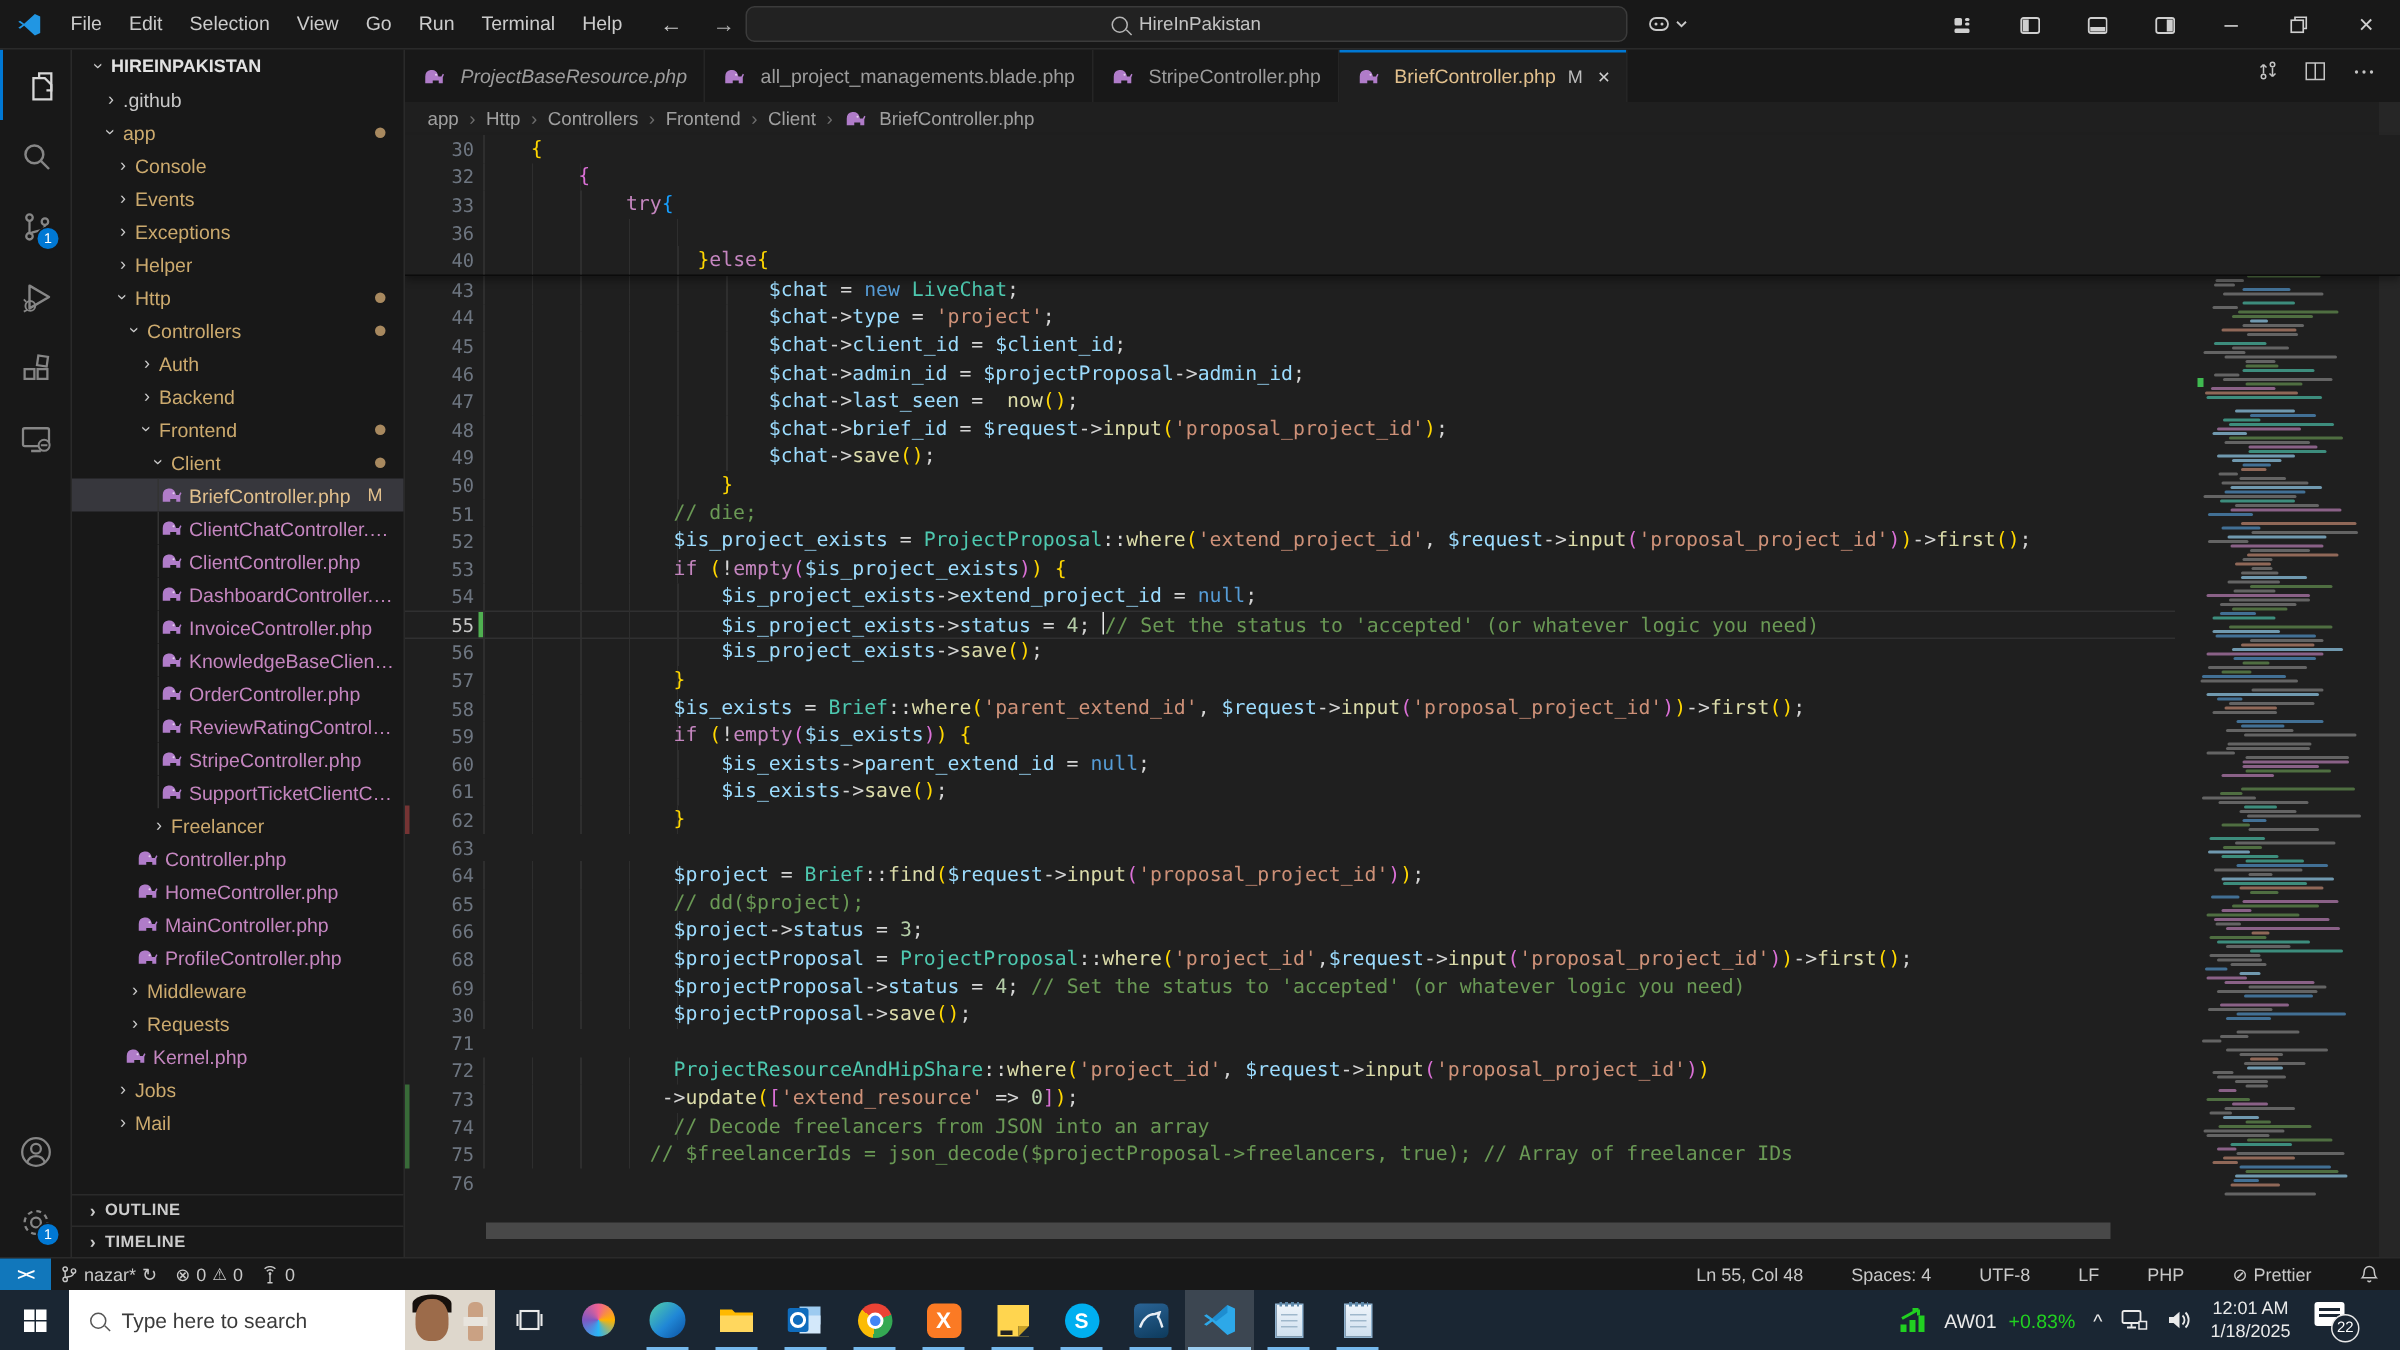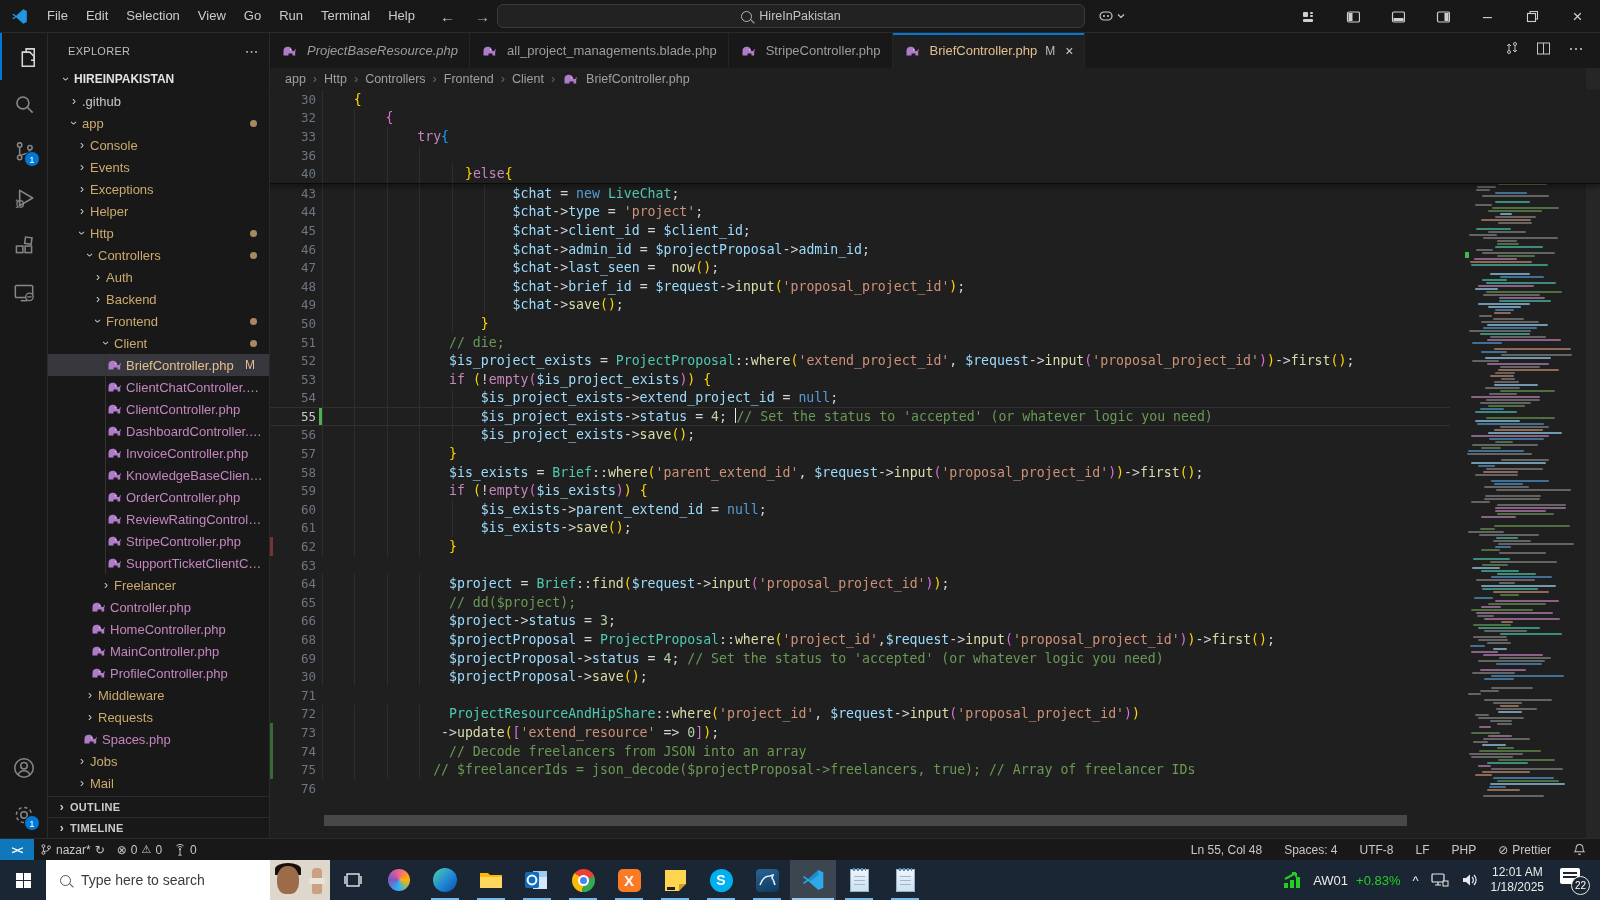--- a/index.html
+++ b/index.html
@@ -104,40 +104,40 @@
   .vs-slider { position:absolute; top:60px; left:2px; width:10px; height:44px; background:#565656; }
   .hscroll { position:absolute; bottom:12px; left:54px; right:160px; height:11px; }
   .hs-slider { height:100%; width:97%; background:rgba(121,121,121,.45); }
 
   
   .statusbar { height:22px; background:#181818; border-top:1px solid #2a2a2a; display:flex;
     align-items:center; font-size:12px; color:#c8c8c8; position:relative; z-index:20; }
   .remote { width:34px; height:100%; background:#1177bb; color:#fff; display:flex; align-items:center;
     justify-content:center; font-size:11px; font-weight:bold; letter-spacing:-1px; flex:none; }
   .sb-item { display:flex; align-items:center; gap:4px; padding:0 6px; height:100%; }
-  .sb-right { margin-left:auto; display:flex; align-items:center; gap:10px; padding-right:8px; }
+  .sb-right { margin-left:auto; display:flex; align-items:center; gap:20px; padding-right:8px; }
 
   
   .taskbar { height:40px; background:#1a2633; display:flex; align-items:center; color:#eaeaea; }
   .tb-start { width:46px; height:40px; display:flex; align-items:center; justify-content:center; }
   .winlogo { width:15px; height:15px; display:grid; grid-template-columns:7px 7px; grid-gap:1px; }
   .winlogo span { background:#fff; width:7px; height:7px; }
   .tb-search { width:284px; height:40px; background:#ffffff; display:flex; align-items:center;
     gap:10px; padding-left:14px; color:#3b3b3b; font-size:14px; position:relative; flex:none; }
   .tb-search .mag { border-color:#555; } .tb-search .mag::after { background:#555; }
   .tb-avatar { position:absolute; right:0; top:0; width:60px; height:40px; background:#ded7cc; overflow:hidden; }
   .av-head { position:absolute; left:7px; top:6px; width:22px; height:28px; background:#9c6b4a; border-radius:45% 45% 40% 40%; }
   .av-hair { position:absolute; left:5px; top:3px; width:26px; height:12px; background:#16100c; border-radius:50% 50% 0 0; }
   .av-boxer { position:absolute; right:8px; top:8px; width:10px; height:26px; background:#caa183; border-radius:4px 4px 2px 2px; }
   .av-boxer::after { content:""; position:absolute; left:-3px; top:10px; width:16px; height:6px; background:#e8e4dd; }
   .tb-item { width:46px; height:40px; display:flex; align-items:center; justify-content:center; position:relative; }
   .tb-item.running::after { content:""; position:absolute; bottom:0; left:9px; right:9px; height:2.5px; background:#76b9ed; }
   .tb-item.active { background:rgba(255,255,255,.15); }
   .tb-item.active::after { left:2px; right:2px; background:#9ccdf0; }
-  .tb-right { margin-left:auto; display:flex; align-items:center; gap:12px; padding-right:10px; }
+  .tb-right { margin-left:auto; display:flex; align-items:center; gap:12px; padding-right:27px; }
   .stock { display:flex; align-items:center; gap:8px; font-size:13px; }
   .stock-up { color:#21d021; }
   .tb-clock { font-size:12px; line-height:15px; text-align:center; }
   .tb-chev { font-size:13px; color:#eaeaea; }
   .notif { position:relative; width:34px; height:30px; }
   .notif-icon { position:absolute; left:4px; top:3px; width:20px; height:16px; background:#fff; border-radius:2px; }
   .notif-icon::after { content:""; position:absolute; left:3px; top:4px; right:3px; height:2px; background:#1a2633;
     box-shadow:0 4px 0 #1a2633; }
   .notif-badge { position:absolute; right:0; bottom:0; width:19px; height:19px; border-radius:50%;
     border:1.5px solid #e8e8e8; background:#1a2633; color:#fff; font-size:10px;
@@ -265,24 +265,20 @@
         <div class="ab-item">
           <svg width="26" height="26" viewBox="0 0 24 24">
             <circle cx="12" cy="12" r="3" fill="none" stroke-width="1.4"></circle>
             <circle cx="12" cy="12" r="7" fill="none" stroke-width="1.4" stroke-dasharray="3 2.5"></circle>
           </svg>
           <div class="ab-badge">1</div>
         </div>
       </div>
 
     <div class="sidebar">
-      <div class="sb-header">
-        <span>EXPLORER</span>
-        <span class="sb-more">⋯</span>
-      </div>
       <div id="tree">
           <div class="tree-row" style="padding-left: 10px;">
             <span class="chev open">›</span>
             <span class="t-label c-root">HIREINPAKISTAN</span>
           </div>
           <div class="tree-row" style="padding-left: 18px;">
             <span class="chev">›</span>
             <span class="t-label c-dim">.github</span>
           </div>
           <div class="tree-row" style="padding-left: 18px;">
@@ -483,21 +479,21 @@
             <span class="chev">›</span>
             <span class="t-label c-folder">Requests</span>
           </div>
           <div class="tree-row" style="padding-left: 34px;">
             <span style="display: flex;">
               <svg class="t-icon" viewBox="0 0 16 16">
                 <path fill="#b07cc9" d="M2.5 12.5V8a4.3 4.3 0 0 1 8.4-1.3l.4 1.3h1.9l1-1.8.8.4-.8 1.9v4h-2.7v-1.9h-4v1.9z"></path>
                 <circle cx="9.7" cy="6.8" r=".7" fill="#e6d1f0"></circle>
               </svg>
             </span>
-            <span class="t-label c-file">Spaces.php</span>
+            <span class="t-label c-file">Kernel.php</span>
           </div>
           <div class="tree-row" style="padding-left: 26px;">
             <span class="chev">›</span>
             <span class="t-label c-folder">Jobs</span>
           </div>
           <div class="tree-row" style="padding-left: 26px;">
             <span class="chev">›</span>
             <span class="t-label c-folder">Mail</span>
           </div>
         </div>

